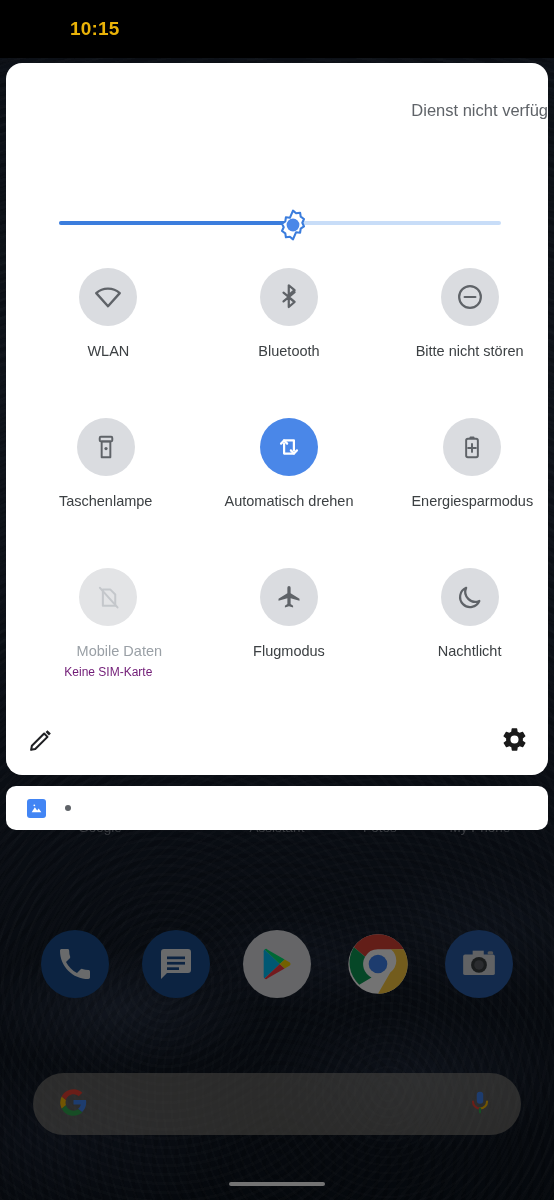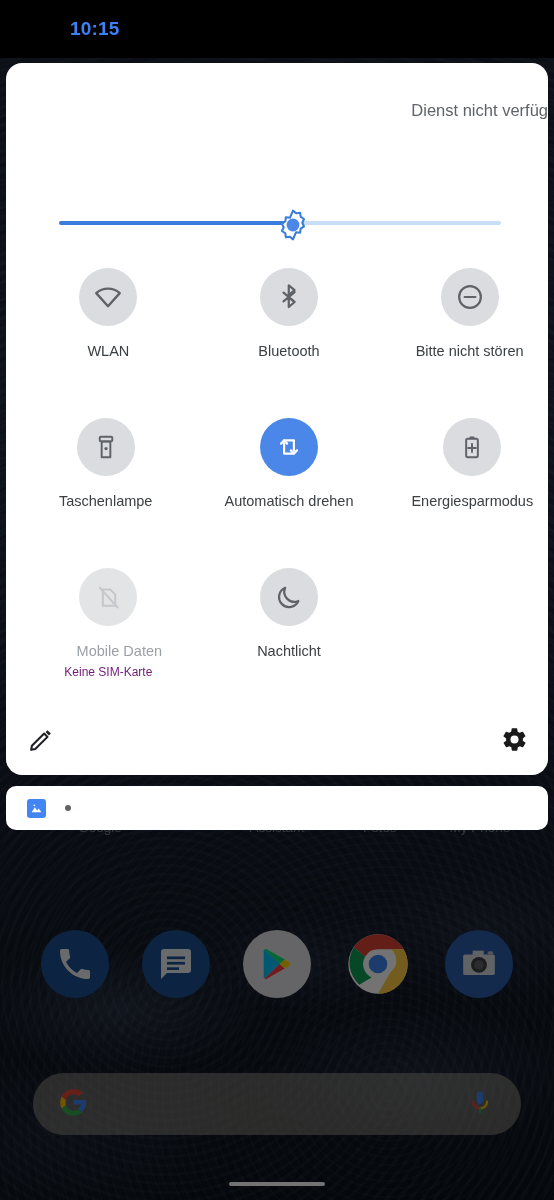--- a/index.html
+++ b/index.html
@@ -35,21 +35,21 @@
     background:rgba(0,0,0,.55);
   }
 
   
   #statusbar{
     position:absolute; left:0; top:0; width:554px; height:58px;
     background:#000;
     display:flex; align-items:center;
   }
   #clock{
-    color:#3b82f6; font-size:19px; font-weight:bold; margin-left:70px;
+    color:#eab308; font-size:19px; font-weight:bold; margin-left:70px;
     letter-spacing:.2px;
   }
 
   
   #qs-panel{
     position:absolute; left:6px; top:63px; width:542px; height:712px;
     background:#fff; border-radius:16px;
     overflow:hidden;
   }
   #service-text{
@@ -315,20 +315,28 @@
         <div class="tile-circle">
           <svg width="27" height="27" viewBox="0 0 24 24">
             <path d="M7 4.8h6.5L18 9.3v10.1H7z" fill="none" stroke="#c4c7cb" stroke-width="1.8" stroke-linejoin="round"></path>
             <line x1="4.4" y1="3.4" x2="20" y2="20.8" stroke="#c4c7cb" stroke-width="1.8" stroke-linecap="round"></line>
           </svg>
         </div>
         <div class="tile-label">Mobile Daten</div>
         <div class="tile-sub">Keine SIM-Karte</div>
       </div>
 
+      <div class="qs-tile">
+        <div class="tile-circle">
+          <svg width="28" height="28" viewBox="0 0 24 24">
+            <path d="M21 15.3v-1.9l-7.6-4.6V4a1.4 1.4 0 0 0-2.8 0v4.8L3 13.4v1.9l7.6-2.3v5l-2.1 1.5v1.4l3.5-1 3.5 1v-1.4l-2.1-1.5v-5L21 15.3z" fill="#5f6368"></path>
+          </svg>
+        </div>
+        <div class="tile-label">Flugmodus</div>
+      </div>
 
       <div class="qs-tile">
         <div class="tile-circle">
           <svg width="28" height="28" viewBox="0 0 24 24">
             <path d="M20 15.4A8.6 8.6 0 0 1 8.7 4.1a8.6 8.6 0 1 0 11.3 11.3z" fill="none" stroke="#5f6368" stroke-width="1.9" stroke-linejoin="round"></path>
           </svg>
         </div>
         <div class="tile-label">Nachtlicht</div>
       </div>
     </div>

